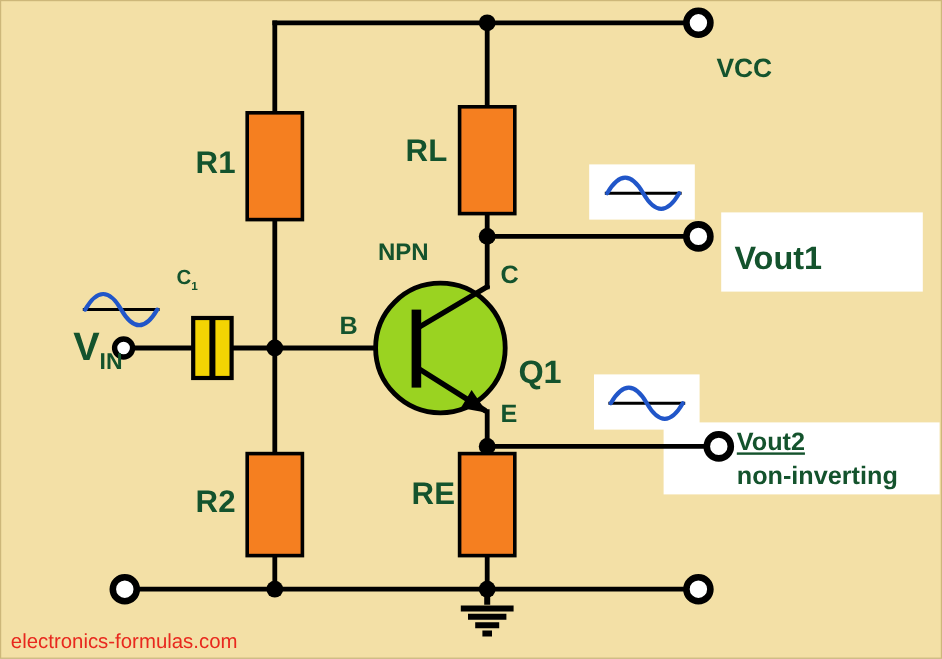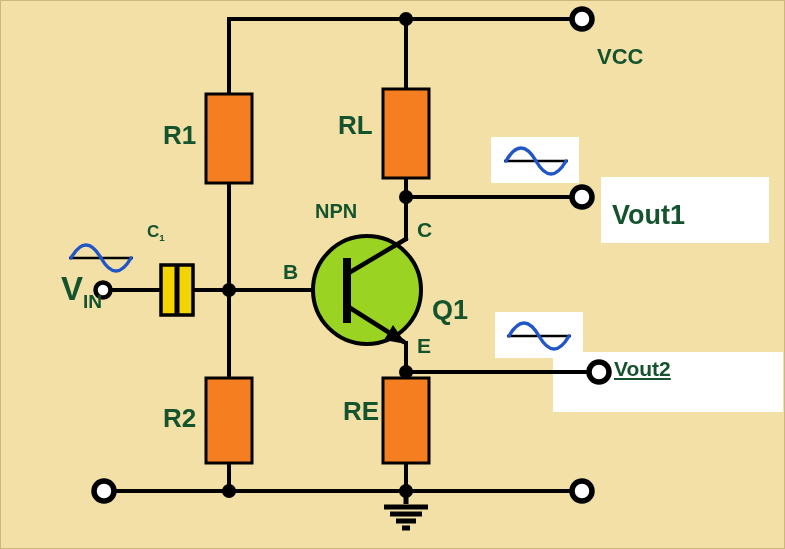--- a/index.html
+++ b/index.html
@@ -118,14 +118,16 @@
   <div class="lbl" style="left:282px; top:259px; font-size:21px;">B</div>
   <div class="lbl" style="left:416px; top:217px; font-size:21px;">C</div>
   <div class="lbl" style="left:416px; top:333px; font-size:21px;">E</div>
 
   <div class="lbl" style="left:146px; top:222px; font-size:17px;"><span>C</span><sub>1</sub></div>
 
   <div class="lbl" style="left:24px; top:270px; font-size:33px;margin-left:36px;"><span>V</span><sub>IN</sub></div>
 
   <div class="lbl" style="left:611px; top:168px; font-size:27px;margin-top:32px;">Vout1</div>
   <div class="lbl" style="left:613px; top:356px; font-size:21px;text-decoration:underline;">Vout2</div>
+  <div class="lbl" style="left:613px; top:384px; font-size:21px;">non-inverting</div>
 
+  <div class="watermark">electronics-formulas.com</div>
 </div>
 
 </body></html>

